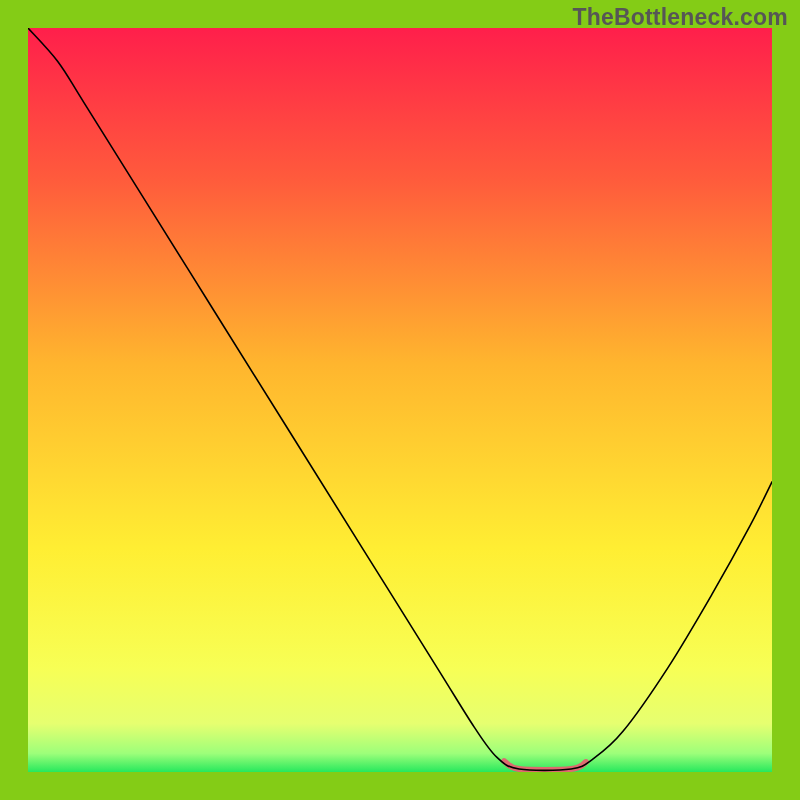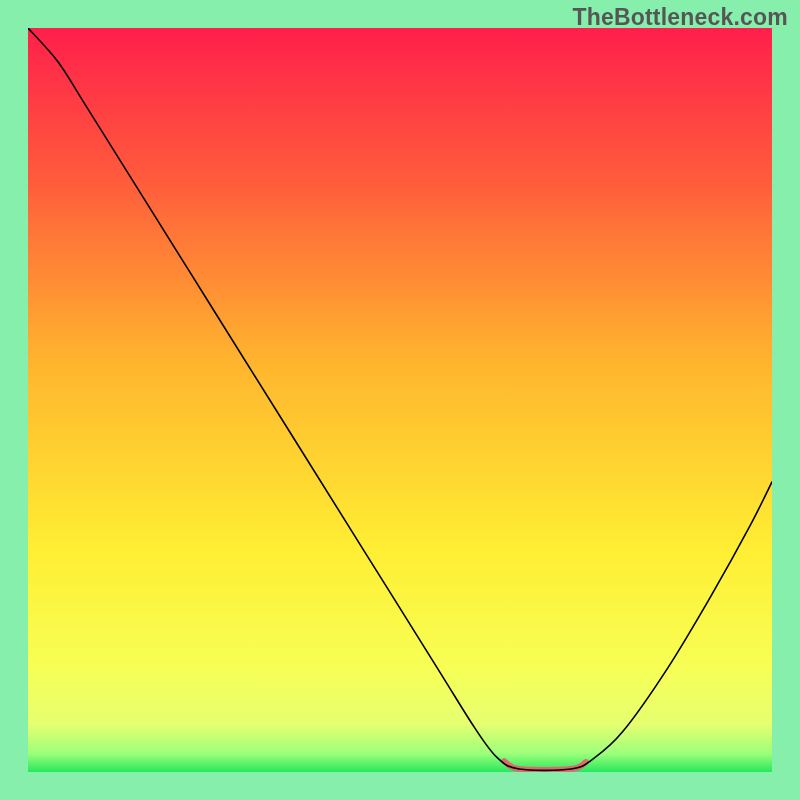--- a/index.html
+++ b/index.html
@@ -7,21 +7,21 @@
     padding: 0;
     width: 800px;
     height: 800px;
     background: #000;
     overflow: hidden;
   }
   .frame {
     position: relative;
     width: 800px;
     height: 800px;
-    background: #86efac;
+    background: #84cc16;
   }
   .watermark {
     position: absolute;
     top: 4px;
     right: 12px;
     font-family: Arial, Helvetica, sans-serif;
     font-size: 23px;
     font-weight: 600;
     color: #565656;
     letter-spacing: 0.2px;

